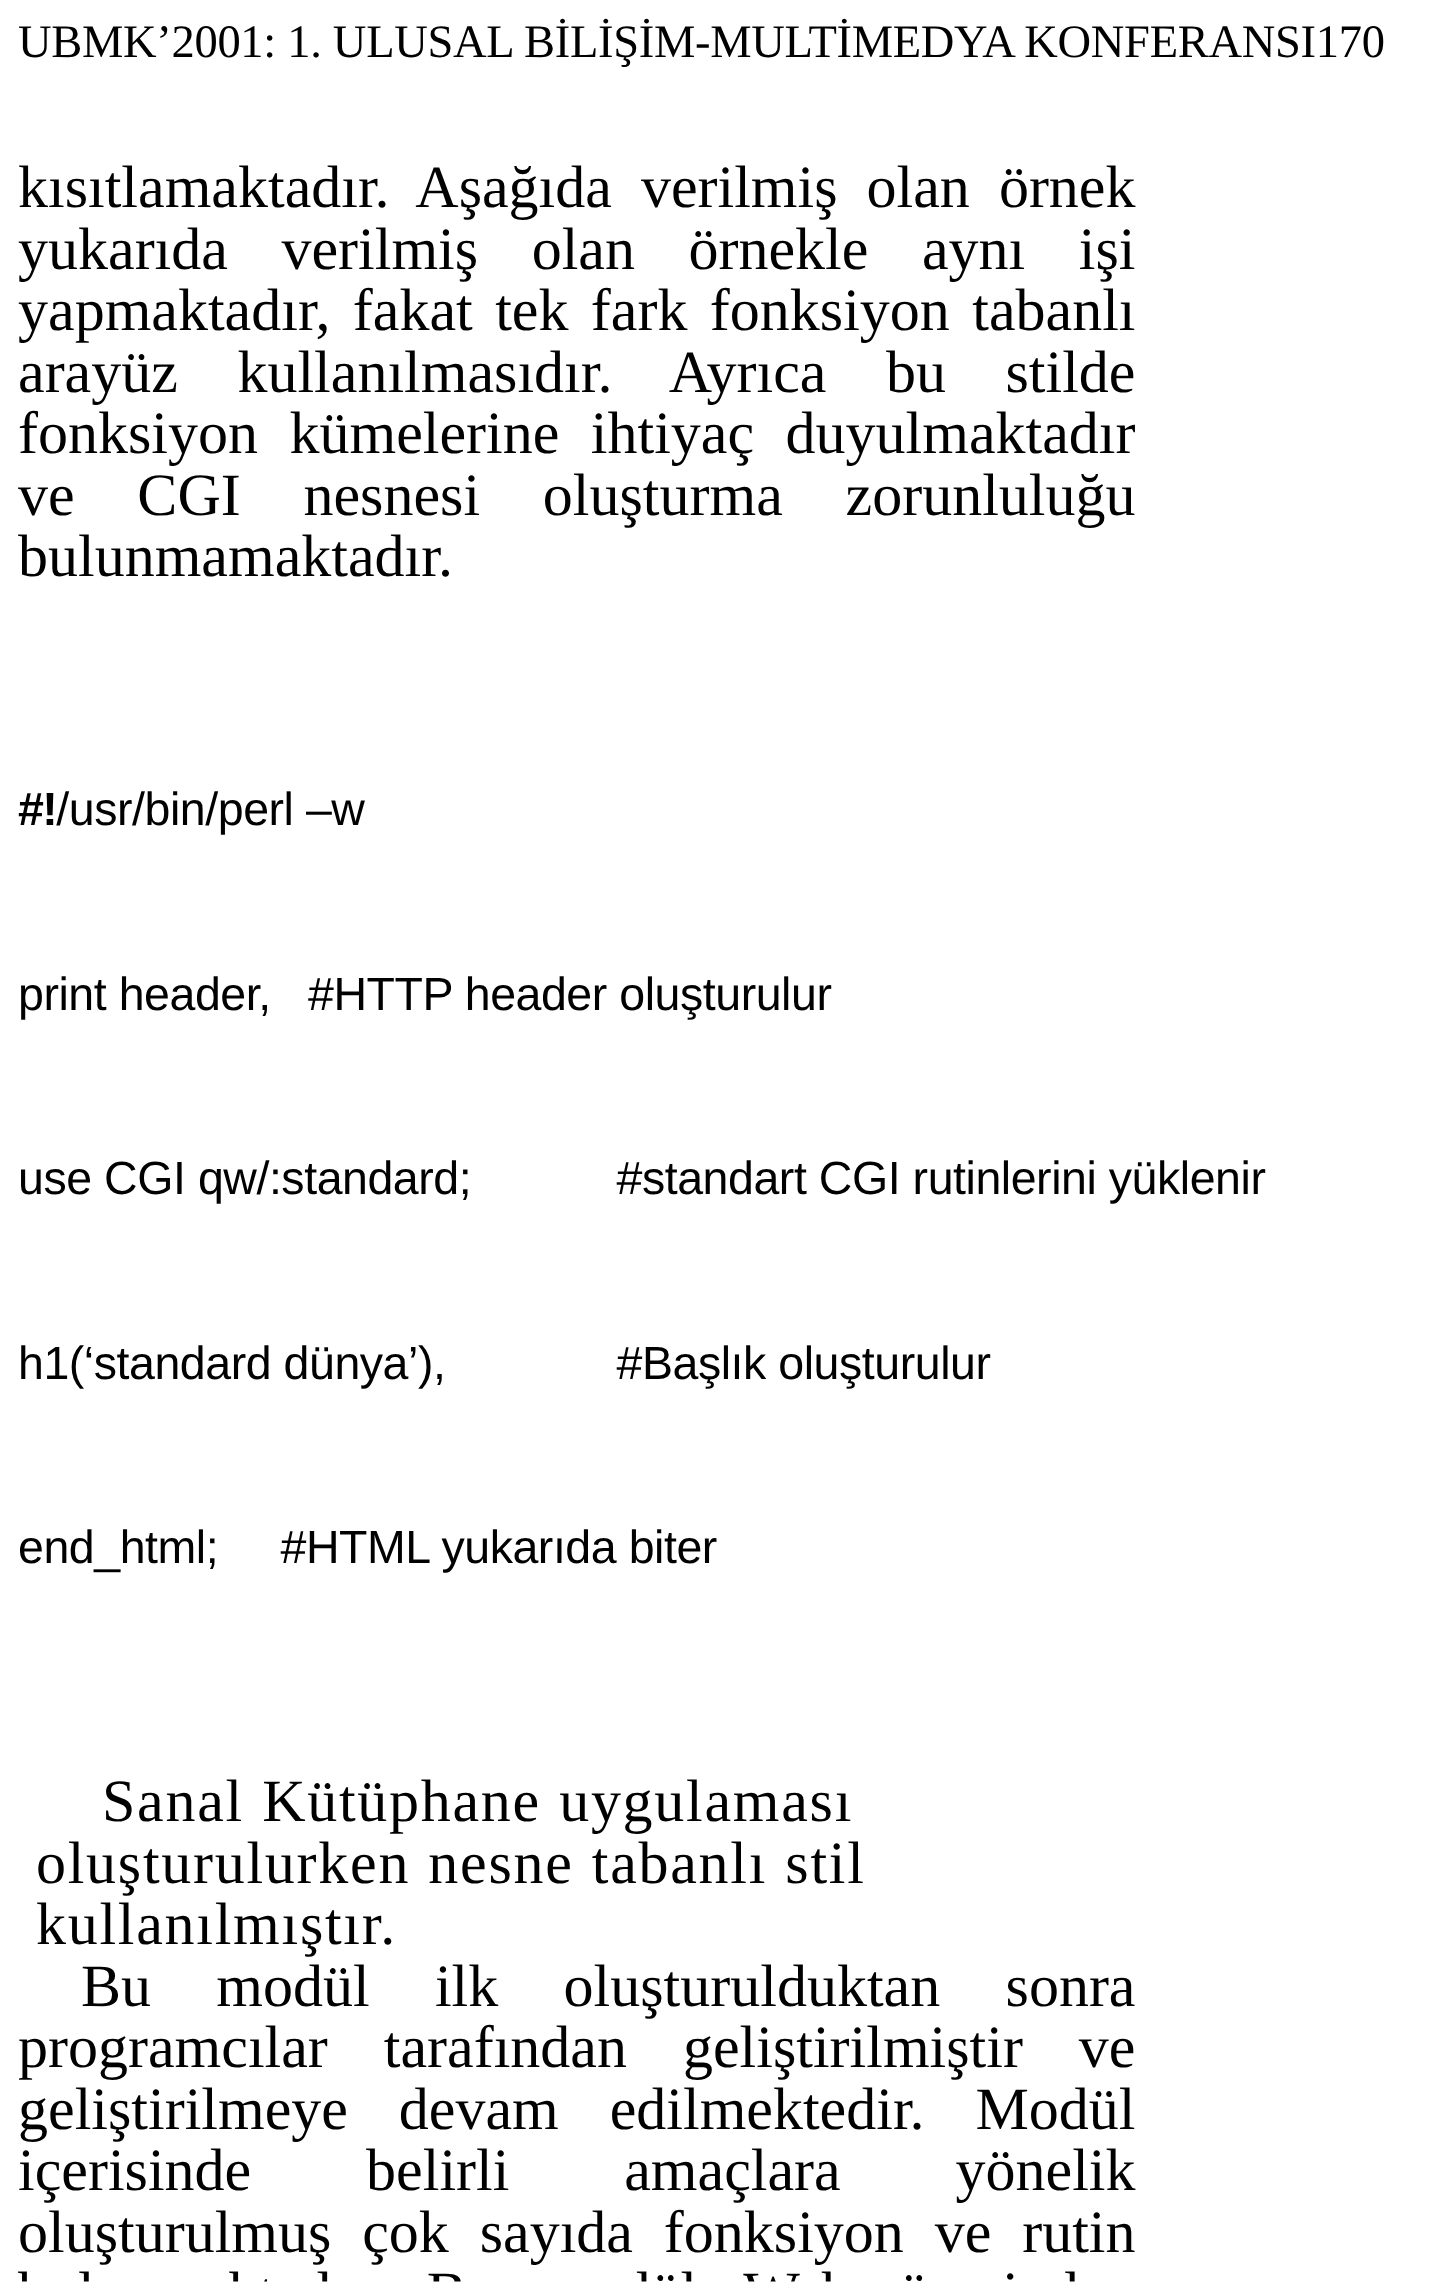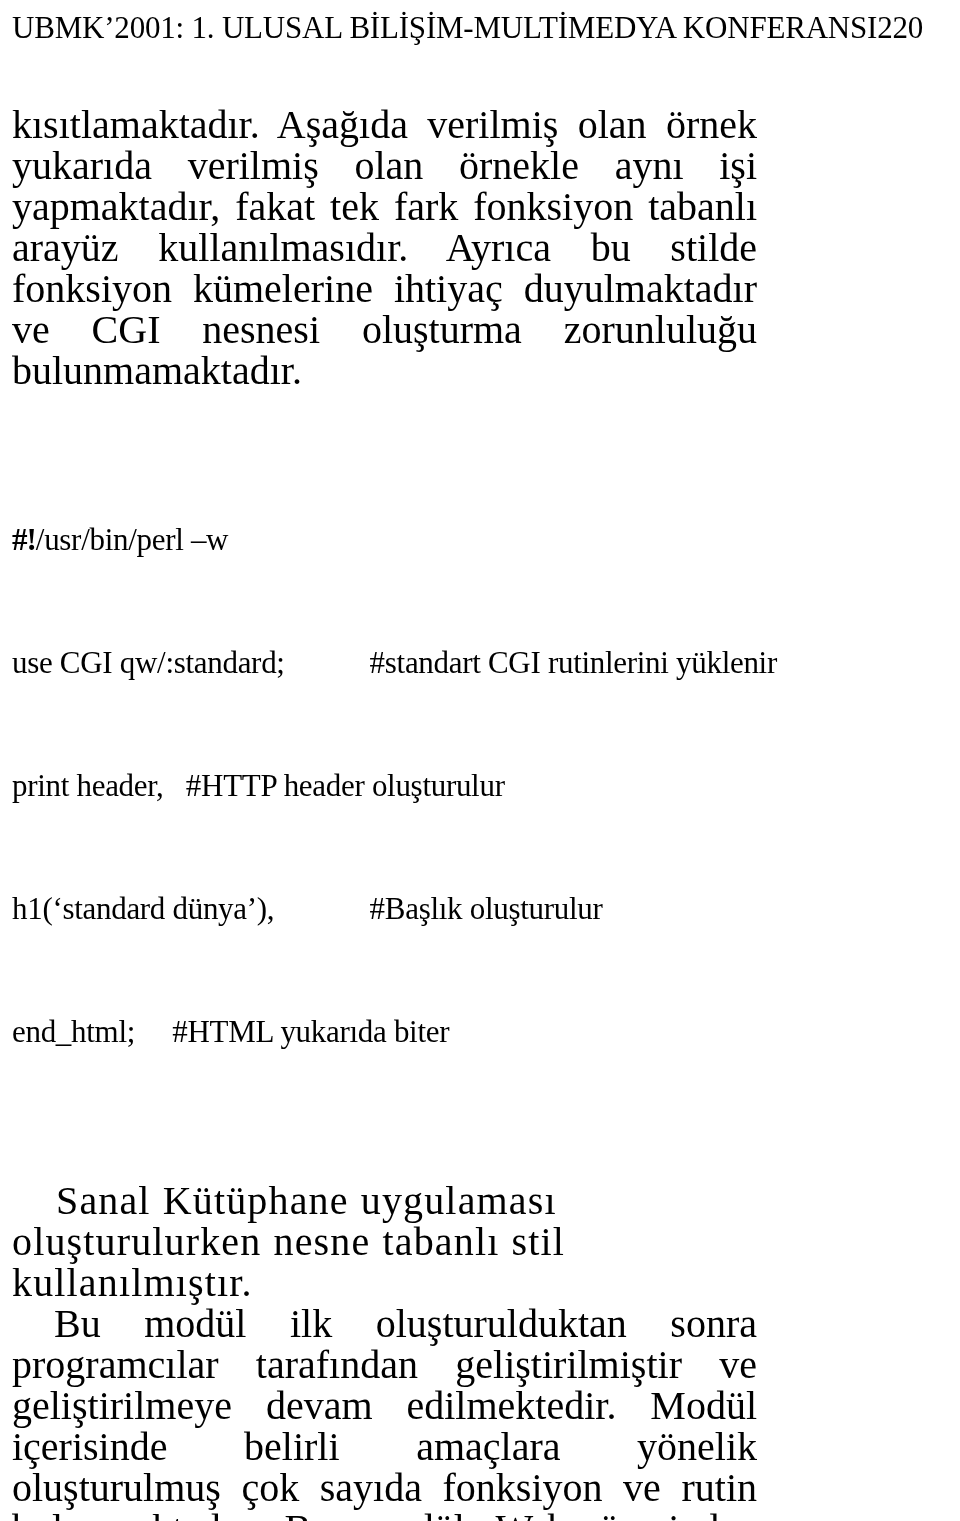--- a/index.html
+++ b/index.html
@@ -57,60 +57,60 @@
   .para.indent {
     text-indent: 42px;
   }
 
   
   .para.tracked {
     letter-spacing: 1.15px;
     word-spacing: 1px;
     text-align: left;
   }
-  .para.tracked.indent { text-indent: 44px; }
+  .para.tracked.indent { text-indent: 44px; margin-left: 12px; }
 
   
   .code-block {
     font-size: 31px;
     line-height: 41px;
     white-space: pre;
     margin: 0;
-    font-family: Liberation Serif, serif;
+    font-family: Liberation Sans, sans-serif;
     letter-spacing: -0.3px;
   }
   .code-line { white-space: pre; }
   .code-line .hashbang { font-weight: bold; letter-spacing: -1px; }
 
   .gap-before-code { height: 46px; }
   .gap-after-code  { height: 46px; }
 
   
   .gap-before-heading { height: 72px; }
 </style>
 </head>
 <body>
 
 <div class="page">
 
   <div class="running-header">
     <span class="hdr-title">UBMK’2001: 1. ULUSAL BİLİŞİM-MULTİMEDYA KONFERANSI</span>
-    <span class="hdr-pageno">220</span>
+    <span class="hdr-pageno">170</span>
   </div>
 
   <div class="header-gap"></div>
 
   <p class="para">kısıtlamaktadır. Aşağıda verilmiş olan örnek yukarıda verilmiş olan örnekle aynı işi yapmaktadır, fakat tek fark fonksiyon tabanlı arayüz kullanılmasıdır. Ayrıca bu stilde fonksiyon kümelerine ihtiyaç duyulmaktadır ve CGI nesnesi oluşturma zorunluluğu bulunmamaktadır.</p>
 
   <div class="gap-before-code"></div>
 
   <div class="code-block">
     <div class="code-line"><span class="hashbang">#!</span><span>/usr/bin/perl –w</span></div>
+    <div class="code-line">print header,   #HTTP header oluşturulur</div>
     <div class="code-line">use CGI qw/:standard;		#standart CGI rutinlerini yüklenir</div>
-    <div class="code-line">print header,   #HTTP header oluşturulur</div>
     <div class="code-line">h1(‘standard dünya’),		#Başlık oluşturulur</div>
     <div class="code-line">end_html;     #HTML yukarıda biter</div>
   </div>
 
   <div class="gap-after-code"></div>
 
   <p class="para tracked indent">Sanal Kütüphane uygulaması oluşturulurken nesne tabanlı stil kullanılmıştır.</p>
 
   <p class="para indent">Bu modül ilk oluşturulduktan sonra programcılar tarafından geliştirilmiştir ve geliştirilmeye devam edilmektedir. Modül içerisinde belirli amaçlara yönelik oluşturulmuş çok sayıda fonksiyon ve rutin bulunmaktadır. Bu modül Web üzerinden ücretsiz olarak temin edilebilmektedir.</p>
 

